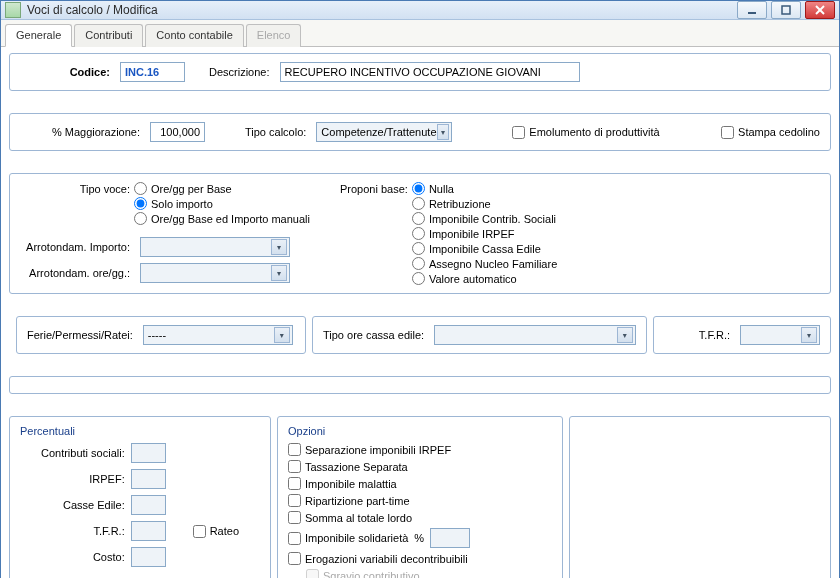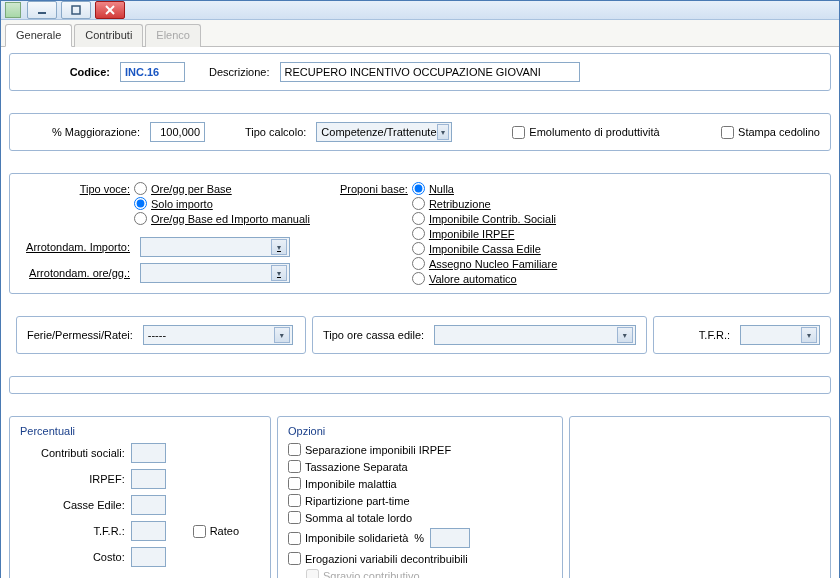--- a/index.html
+++ b/index.html
@@ -145,20 +145,21 @@
   .perc-grid { display: grid; grid-template-columns: auto auto auto; gap: 6px 6px; align-items: center; }
   .perc-grid .lbl { text-align: right; }
   .opt-list { display: flex; flex-direction: column; gap: 4px; }
 </style>
 </head>
 <body>
 
 <div class="window">
   <div class="titlebar">
     <div class="titlebar-icon"></div>
+    <div class="titlebar-text">Voci di calcolo / Modifica</div>
     <div class="win-controls">
       <div class="win-btn">
         <svg viewBox="0 0 14 12">
             <line x1="3" y1="9" x2="11" y2="9" stroke="#3a5a7a" stroke-width="2"></line>
           </svg>
       </div>
       <div class="win-btn">
         <svg viewBox="0 0 14 12">
             <rect x="3" y="2" width="8" height="8" fill="none" stroke="#3a5a7a" stroke-width="1.5"></rect>
           </svg>
@@ -168,20 +169,21 @@
             <line x1="3" y1="2" x2="11" y2="10" stroke="#fff" stroke-width="2"></line>
             <line x1="11" y1="2" x2="3" y2="10" stroke="#fff" stroke-width="2"></line>
           </svg>
       </div>
     </div>
   </div>
 
   <div class="tabbar">
     <div class="tab active">Generale</div>
     <div class="tab">Contributi</div>
+    <div class="tab">Conto contabile</div>
     <div class="tab disabled">Elenco</div>
   </div>
 
   <div class="content">
 
     <div class="panel">
       <div class="row">
         <div class="lbl" style="width:90px;font-weight:bold">Codice:</div>
         <input class="text code" style="width: 65px;" value="INC.16">
         <div class="lbl" style="margin-left:14px">Descrizione:</div>
@@ -206,21 +208,21 @@
         </label>
         <div style="flex:1"></div>
         <label class="chk">
           <input type="checkbox" style="">
           <span>Stampa cedolino</span>
         </label>
       </div>
     </div>
 
     <div class="panel">
-      <div style="display:flex; gap:30px; align-items:flex-start;text-decoration:underline;">
+      <div style="display:flex; gap:30px; align-items:flex-start;">
         <div style="display:flex; flex-direction:column; gap:6px;">
           <div style="display:flex; gap:4px;">
             <div class="lbl" style="width:110px;padding-top:1px">Tipo voce:</div>
             <div class="radio-col">
               <label class="radio-item">
                   <input type="radio" name="tv" style="">
                   <span>Ore/gg per Base</span>
                 </label>
               <label class="radio-item">
                   <input type="radio" name="tv" checked="" style="">

